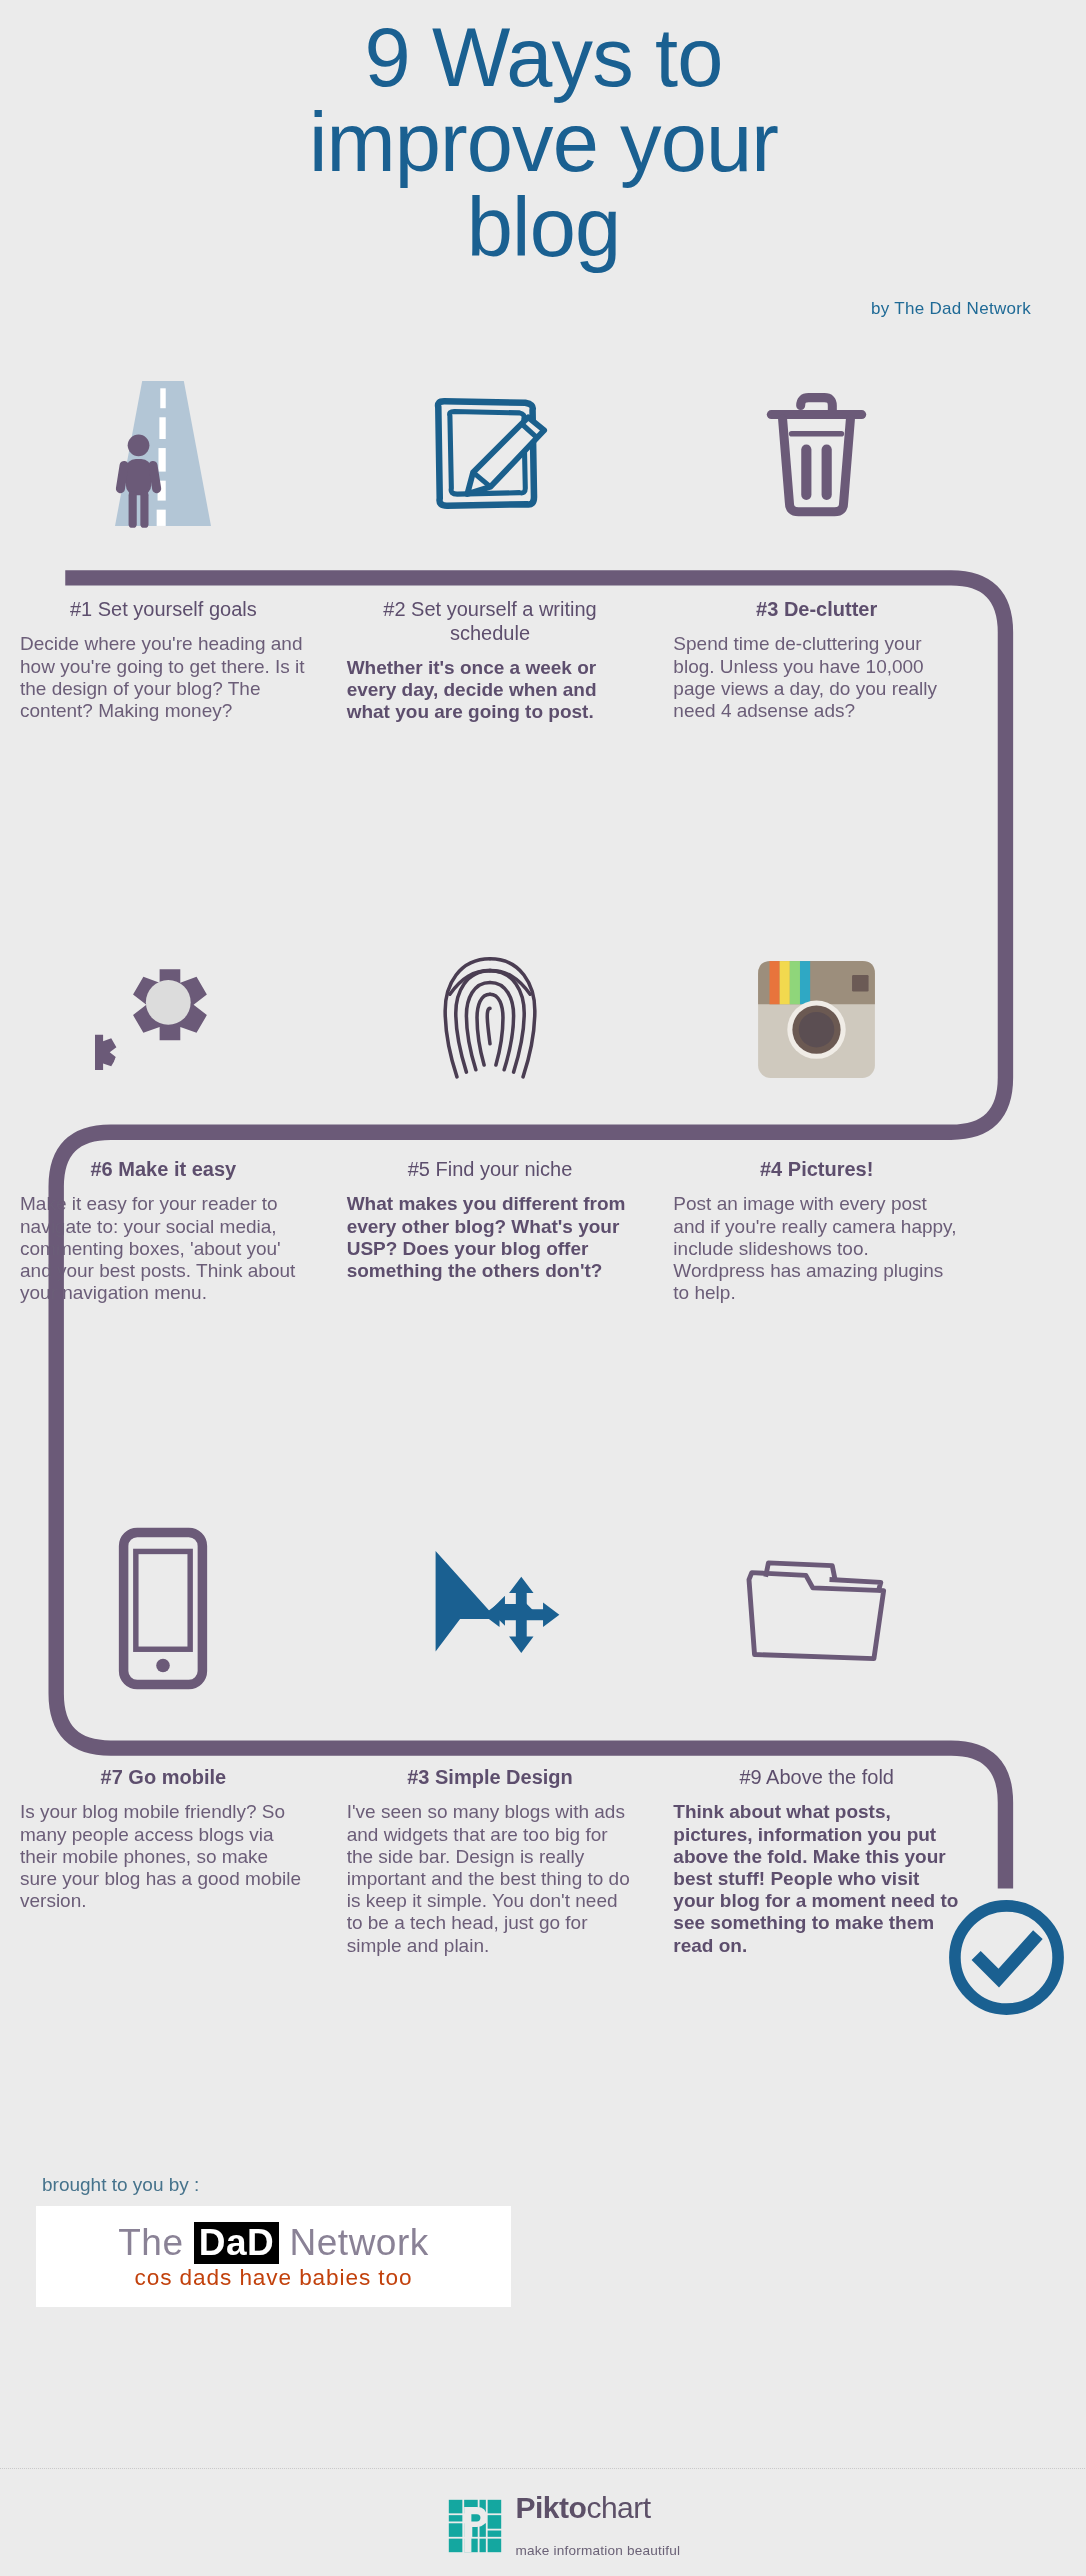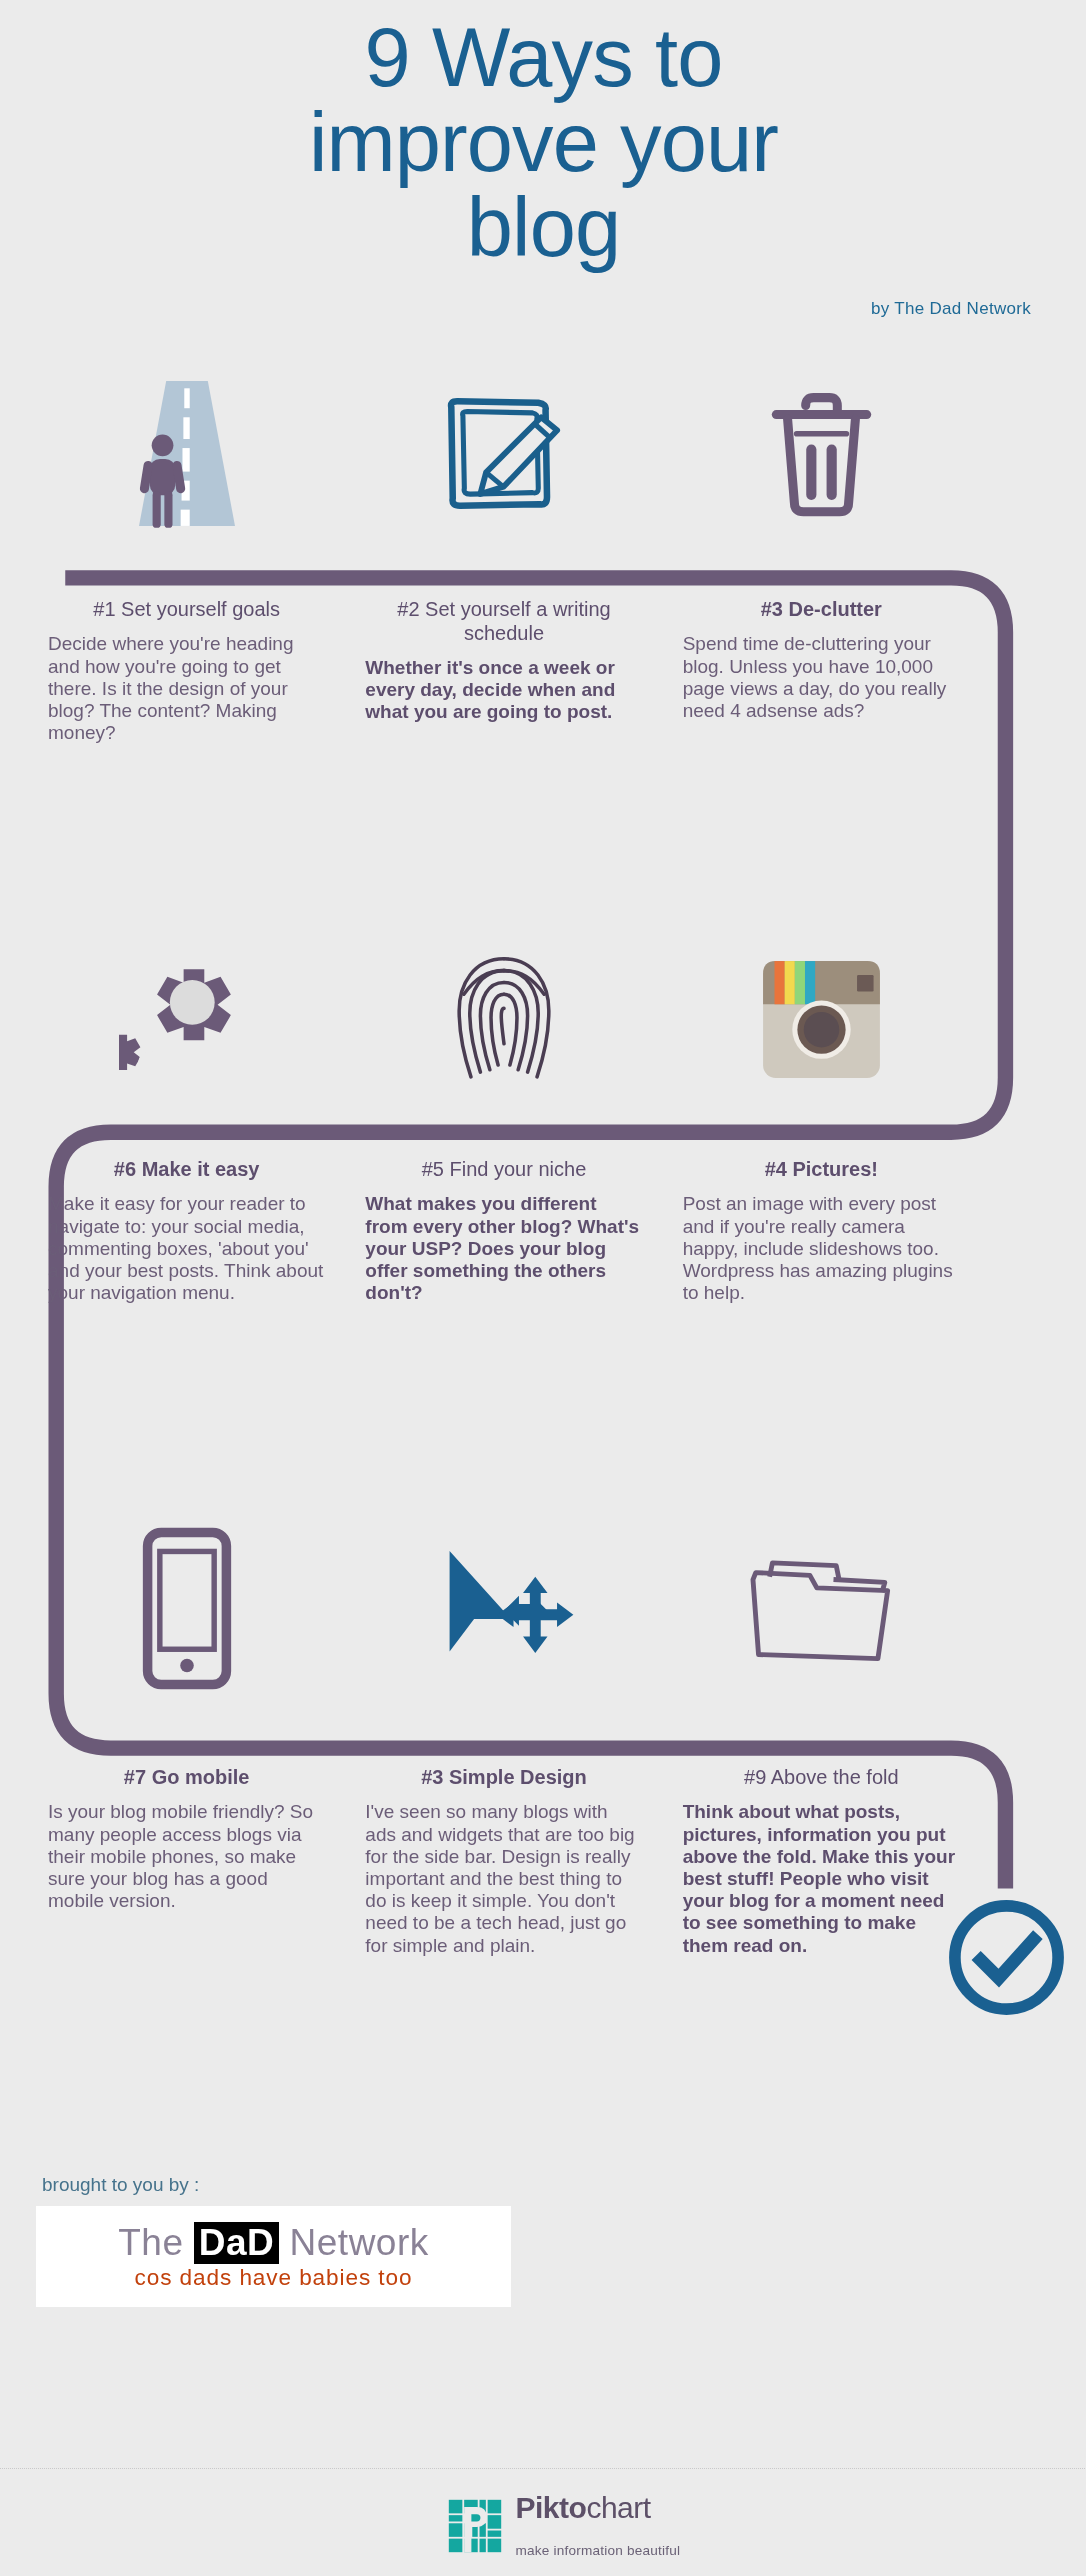--- a/index.html
+++ b/index.html
@@ -42,21 +42,20 @@
     width: 1087px; height: 2576px;
     pointer-events: none;
     z-index: 1;
   }
 
   
   .row {
     position: absolute;
     left: 0; width: 980px;
     z-index: 3;
-    padding-left: 28px;
   }
   .icon-row {
     display: flex;
     height: 208px;
   }
   .icon-cell {
     flex: 1;
     display: flex;
     align-items: center;
     justify-content: center;

